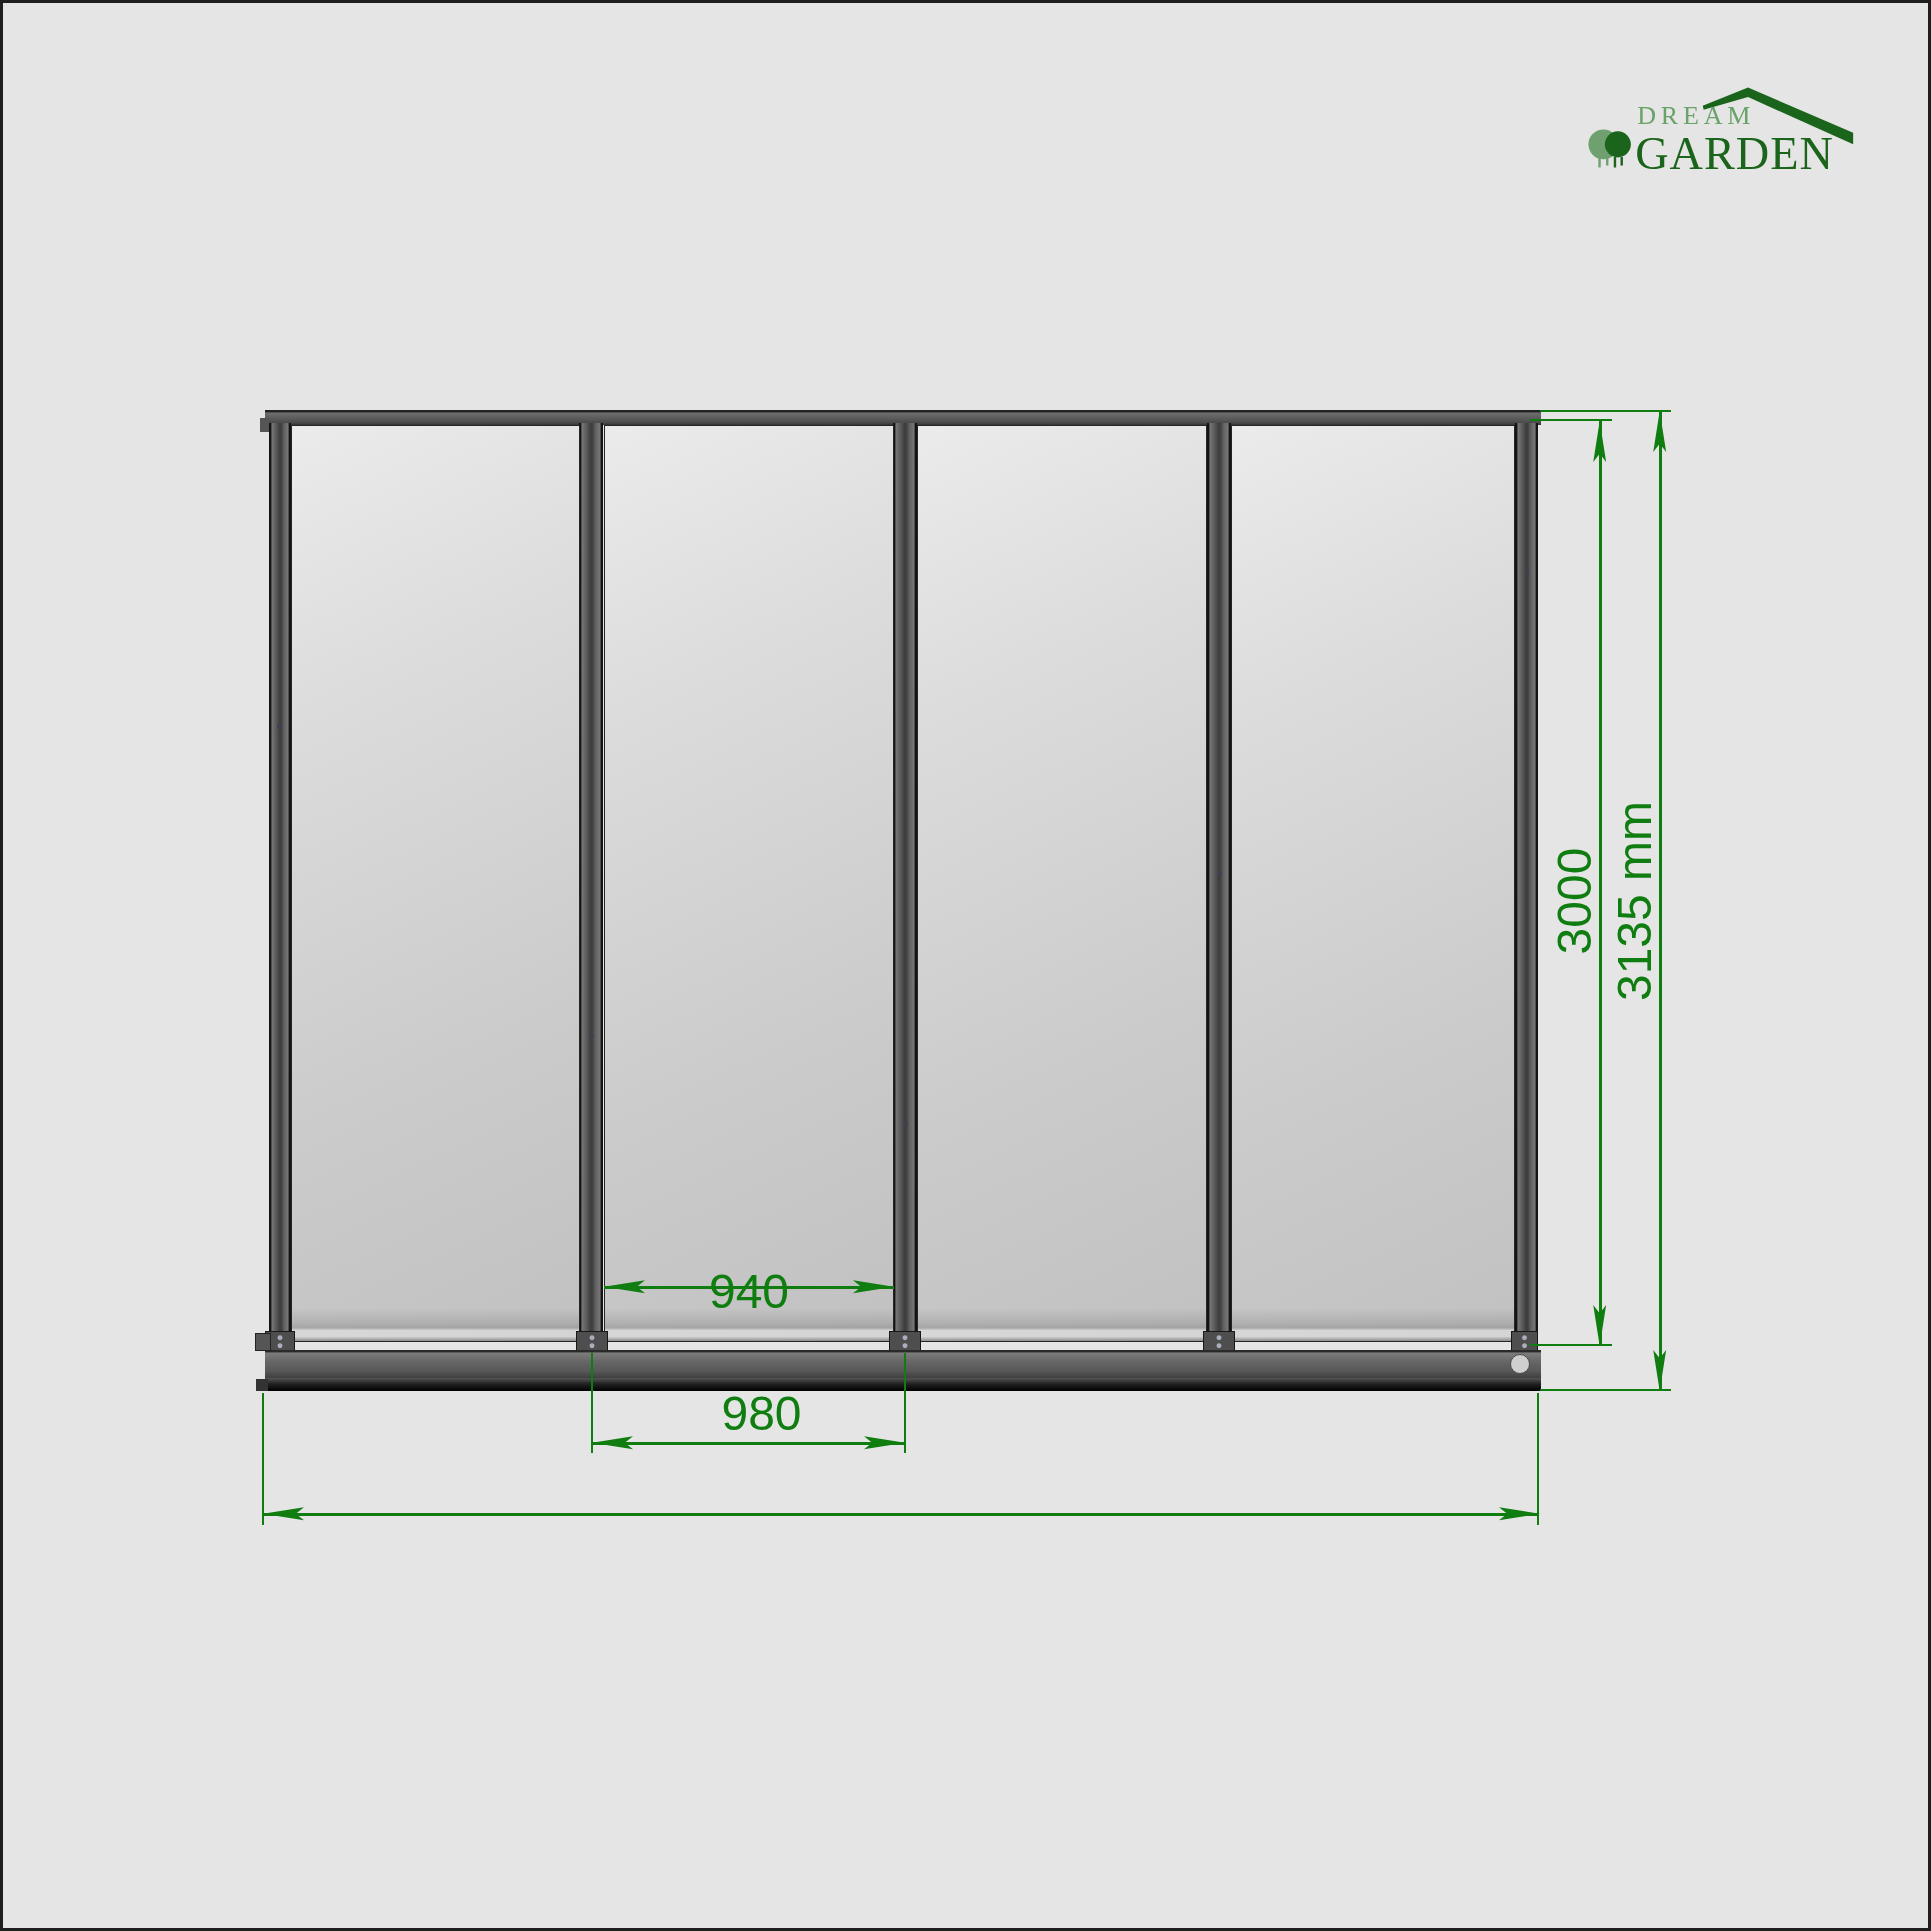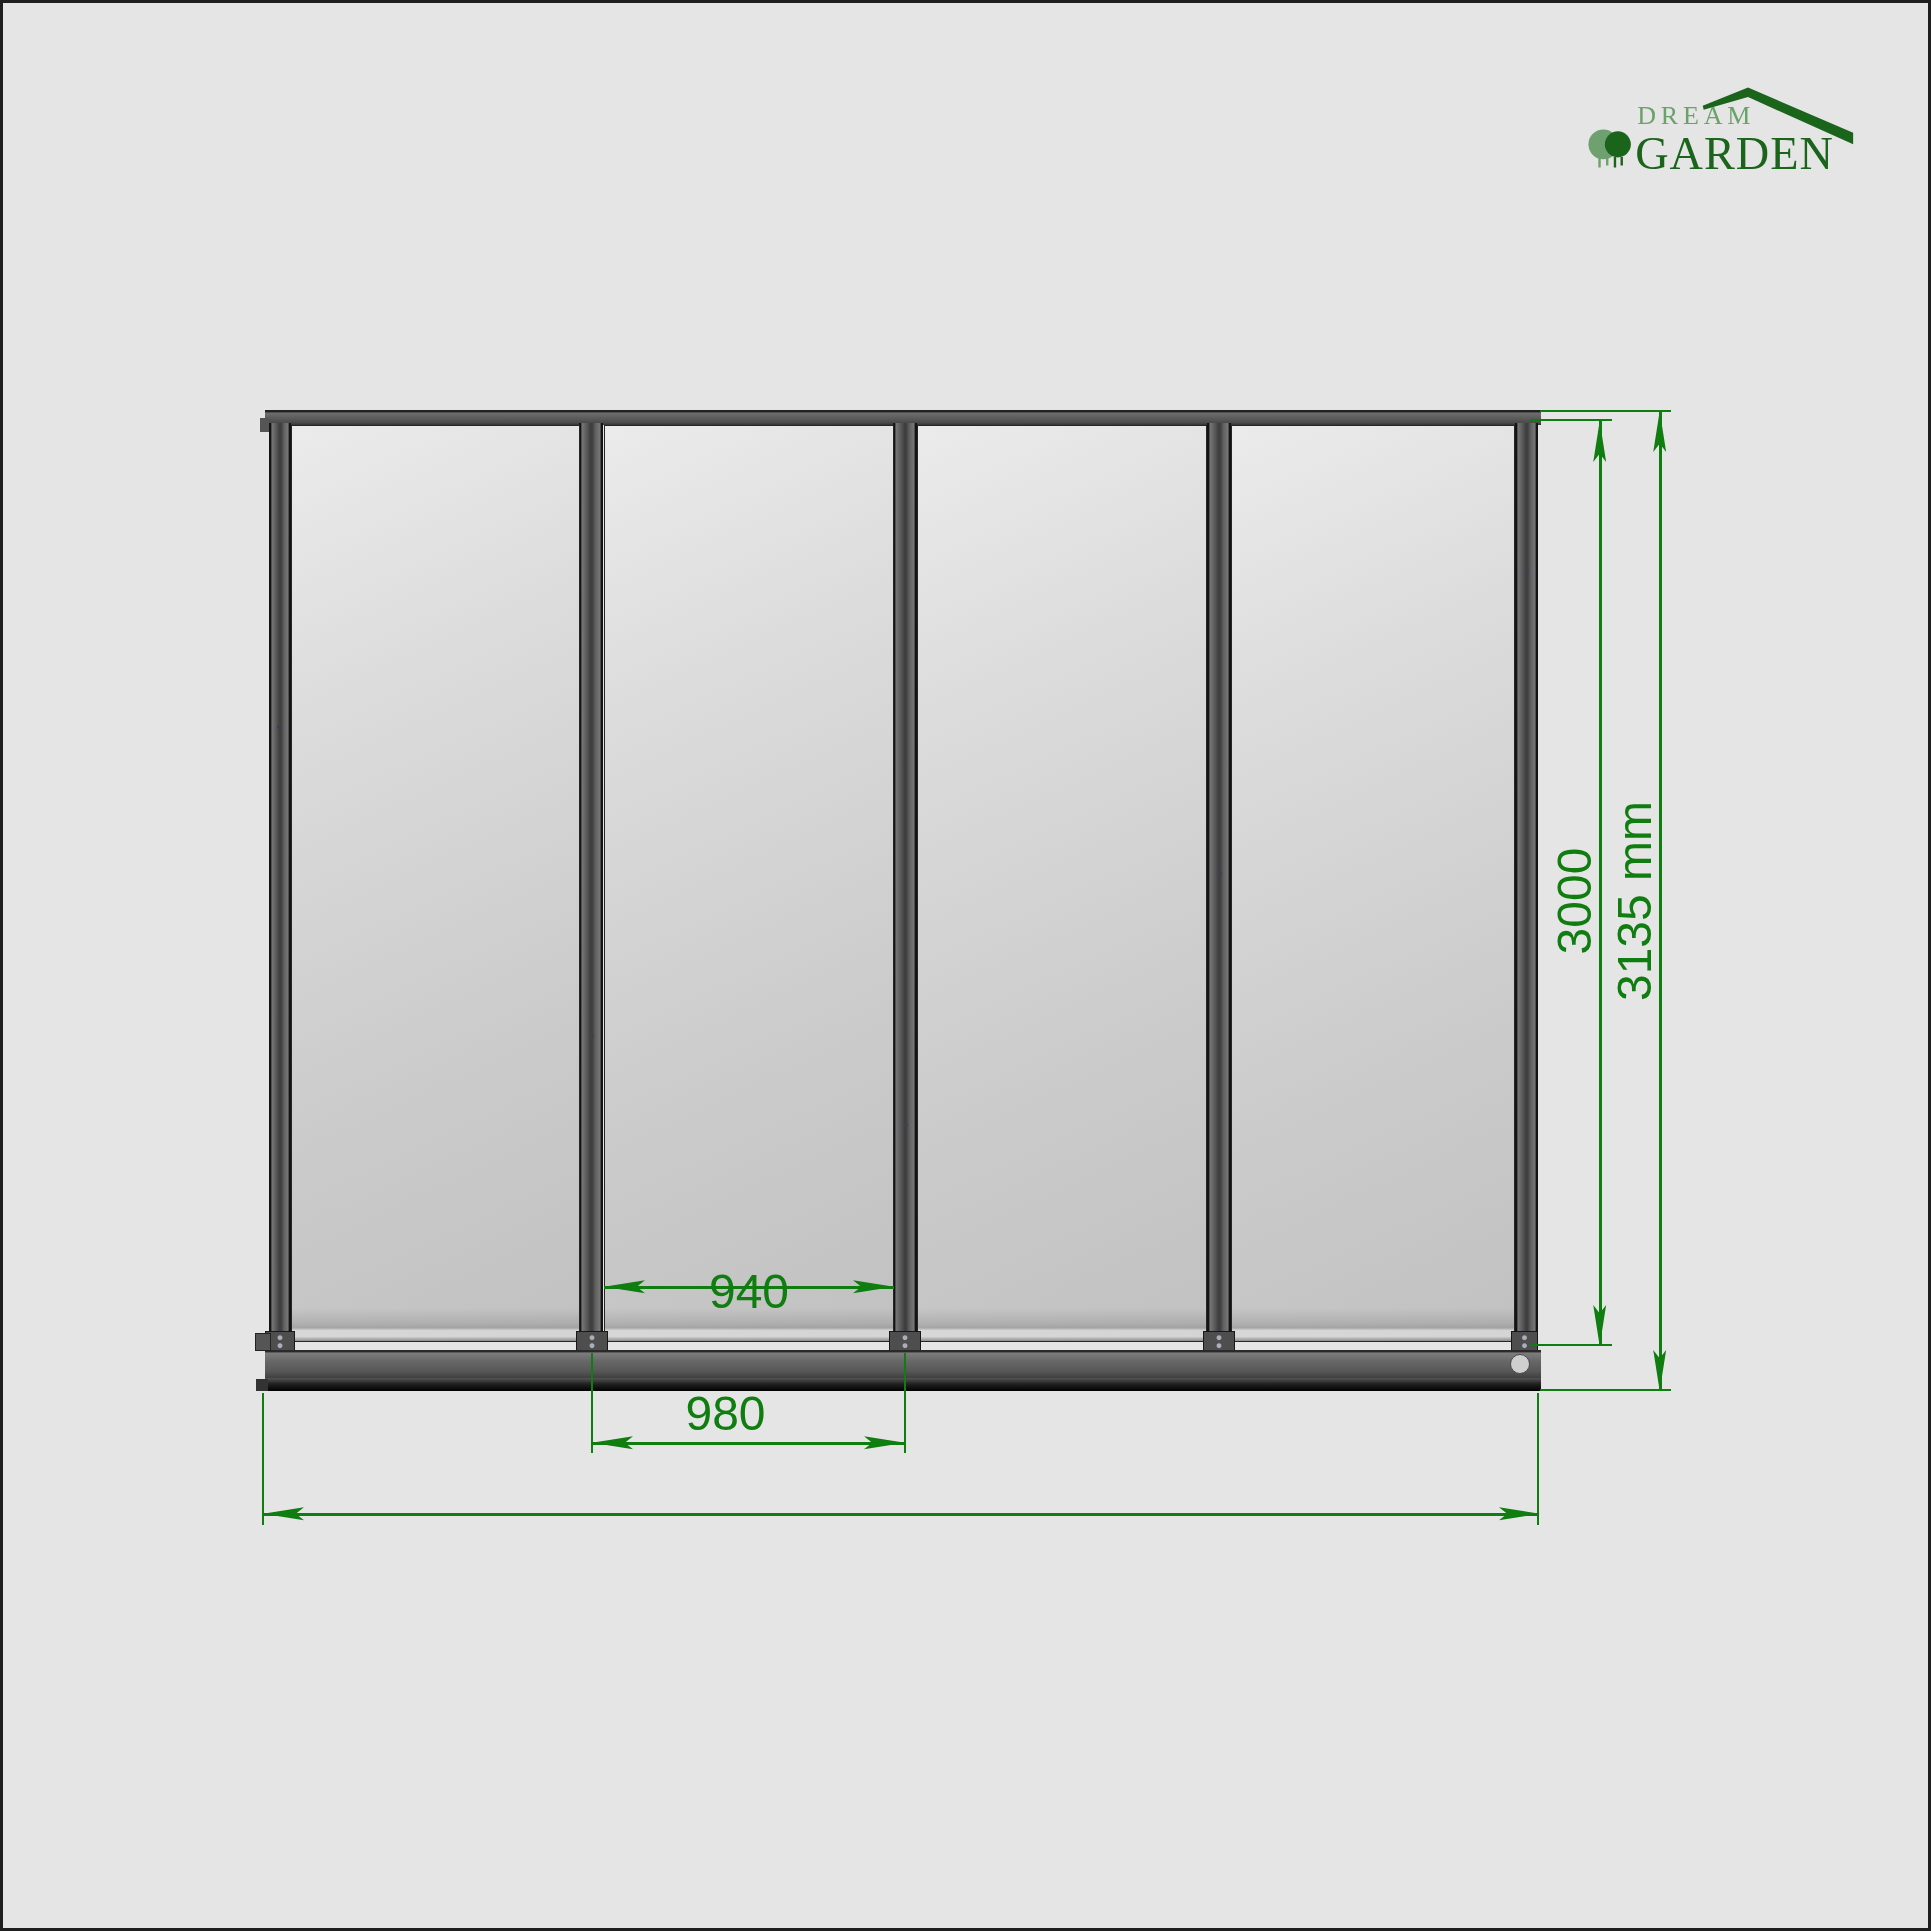--- a/index.html
+++ b/index.html
@@ -129,21 +129,21 @@
   <div class="abs dl" style="left:601px;top:1283px;width:290px;height:2.9px;"></div>
   <div class="abs arrow l" style="left:601px;top:1276px;"></div>
   <div class="abs arrow r" style="left:850px;top:1276px;"></div>
   <div class="abs dtext" style="left:601px;top:1233px;width:290px;margin-top:32px;">940</div>
 
   <div class="abs ext" style="left:588px;top:1350px;width:1.9px;height:100px;"></div>
   <div class="abs ext" style="left:901px;top:1350px;width:1.9px;height:100px;"></div>
   <div class="abs dl" style="left:589px;top:1439px;width:313px;height:2.9px;"></div>
   <div class="abs arrow l" style="left:589px;top:1432px;"></div>
   <div class="abs arrow r" style="left:861px;top:1432px;"></div>
-  <div class="abs dtext" style="left:589px;top:1387px;width:267px;">980</div>
+  <div class="abs dtext" style="left:589px;top:1387px;width:267px;padding-left:36px;">980</div>
 
   <div class="abs ext" style="left:259px;top:1390px;width:1.9px;height:132px;"></div>
   <div class="abs ext" style="left:1534px;top:1390px;width:1.9px;height:132px;"></div>
   <div class="abs dl" style="left:260px;top:1510px;width:1276px;height:2.9px;"></div>
   <div class="abs arrow l" style="left:260px;top:1503px;"></div>
   <div class="abs arrow r" style="left:1496px;top:1503px;"></div>
 
   <div class="abs ext" style="left:1527px;top:416px;width:82px;height:1.9px;"></div>
   <div class="abs ext" style="left:1527px;top:1341px;width:82px;height:1.9px;"></div>
   <div class="abs dl" style="left:1596px;top:418px;width:2.9px;height:924px;"></div>

